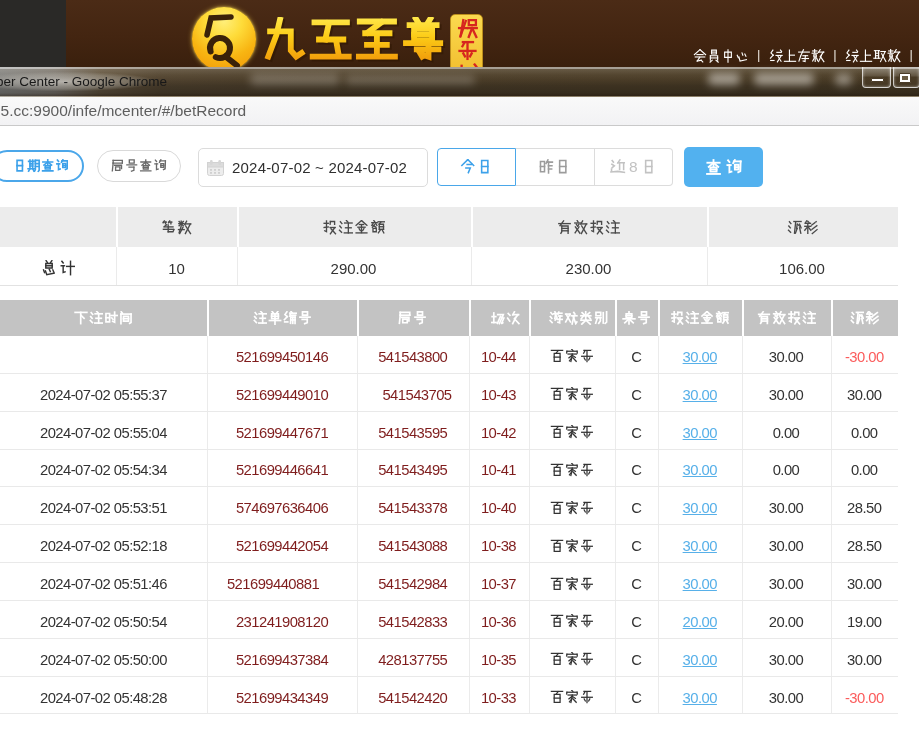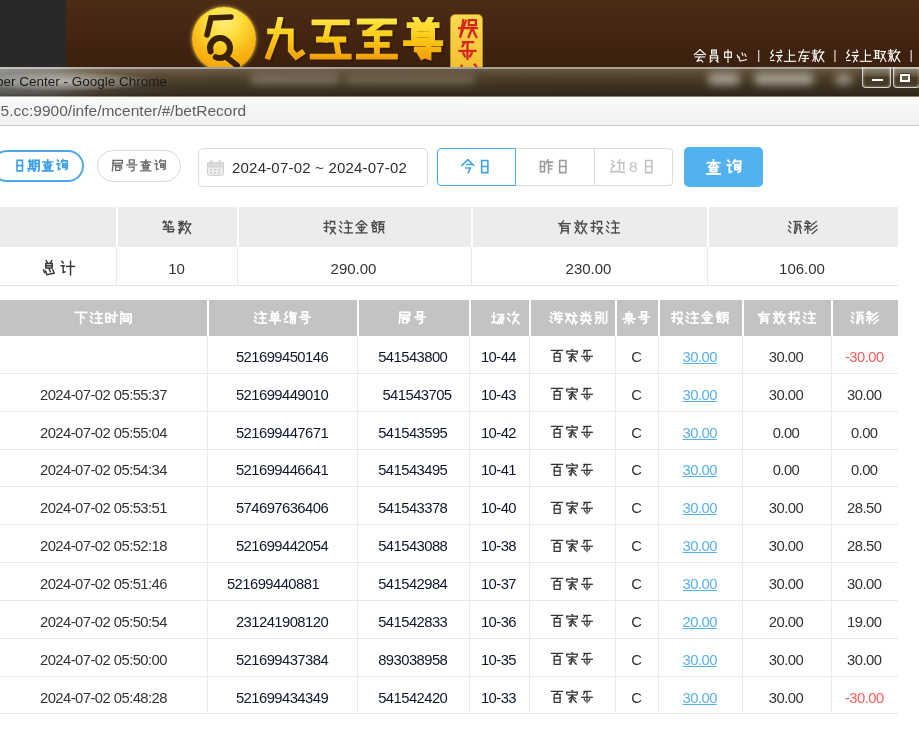--- a/index.html
+++ b/index.html
@@ -44,21 +44,21 @@
 #sumbody{position:absolute;left:0;top:120.5px;width:898px;height:39.5px;border-bottom:1px solid #e2e2e2}
 .vline{position:absolute;top:0;bottom:0;width:1px;background:#ebebeb}
 .num{position:absolute;text-align:center;font-size:15px;color:#333;top:50%;transform:translateY(-50%)}
 #sumbody .num{font-size:15px;margin-top:2px}
 #mhead{position:absolute;left:0;top:173.5px;width:898px;height:36.5px}
 .mhc{position:absolute;top:0;height:36.5px;background:#c3c3c3}
 #mbody{position:absolute;left:0;top:210px;width:898px;height:378.5px}
 .mrow{position:absolute;left:0;width:898px;height:37.85px;border-bottom:1px solid #e9e9e9}
 .mrow .num{font-size:14.8px;letter-spacing:-0.55px;margin-top:2.5px}
 .t1{color:#333}
-.t2{color:#0f172a}
+.t2{color:#7f1d1d}
 .tblue{color:#57b0e9;text-decoration:underline}
 .tred{color:#fb5c5c}
 
 </style></head><body>
 <div id="page">
 <div id="top">
 <div id="darkL"></div>
 <div id="logo"></div>
 <svg id="five" width="64" height="64" viewBox="0 0 64 64" fill="none" stroke="#3a2209" stroke-linecap="round">
 <path d="M39,10 L19,11 L15,28" stroke-width="5.5"></path>
@@ -532,21 +532,21 @@
 <div class="vline" style="left:207px"></div>
 <div class="vline" style="left:357px"></div>
 <div class="vline" style="left:468.5px"></div>
 <div class="vline" style="left:528.5px"></div>
 <div class="vline" style="left:614.5px"></div>
 <div class="vline" style="left:658px"></div>
 <div class="vline" style="left:741.5px"></div>
 <div class="vline" style="left:830.5px"></div>
 <div class="num t1" style="left:3.5px;width:200px">2024-07-02 05:50:00</div>
 <div class="num t2" style="left:207px;width:150px">521699437384</div>
-<div class="num t2" style="left:352.75px;width:120px">893038958</div>
+<div class="num t2" style="left:352.75px;width:120px">428137755</div>
 <div class="num t2" style="left:458.5px;width:80px">10-35</div>
 <div style="position:absolute;left:549.5px;top:13.425px">
             <svg width="44" height="14" style="display:block;" stroke="#333333" stroke-width="9" fill="none" stroke-linecap="square" stroke-linejoin="miter">
               <use href="#g49" x="0" y="0" width="14" height="14"></use>
               <use href="#g50" x="15" y="0" width="14" height="14"></use>
               <use href="#g5" x="30" y="0" width="14" height="14"></use>
             </svg>
           </div>
 <div class="num t1" style="left:611.25px;width:50px">C</div>
 <div class="num tblue" style="left:659.75px;width:80px">30.00</div>

